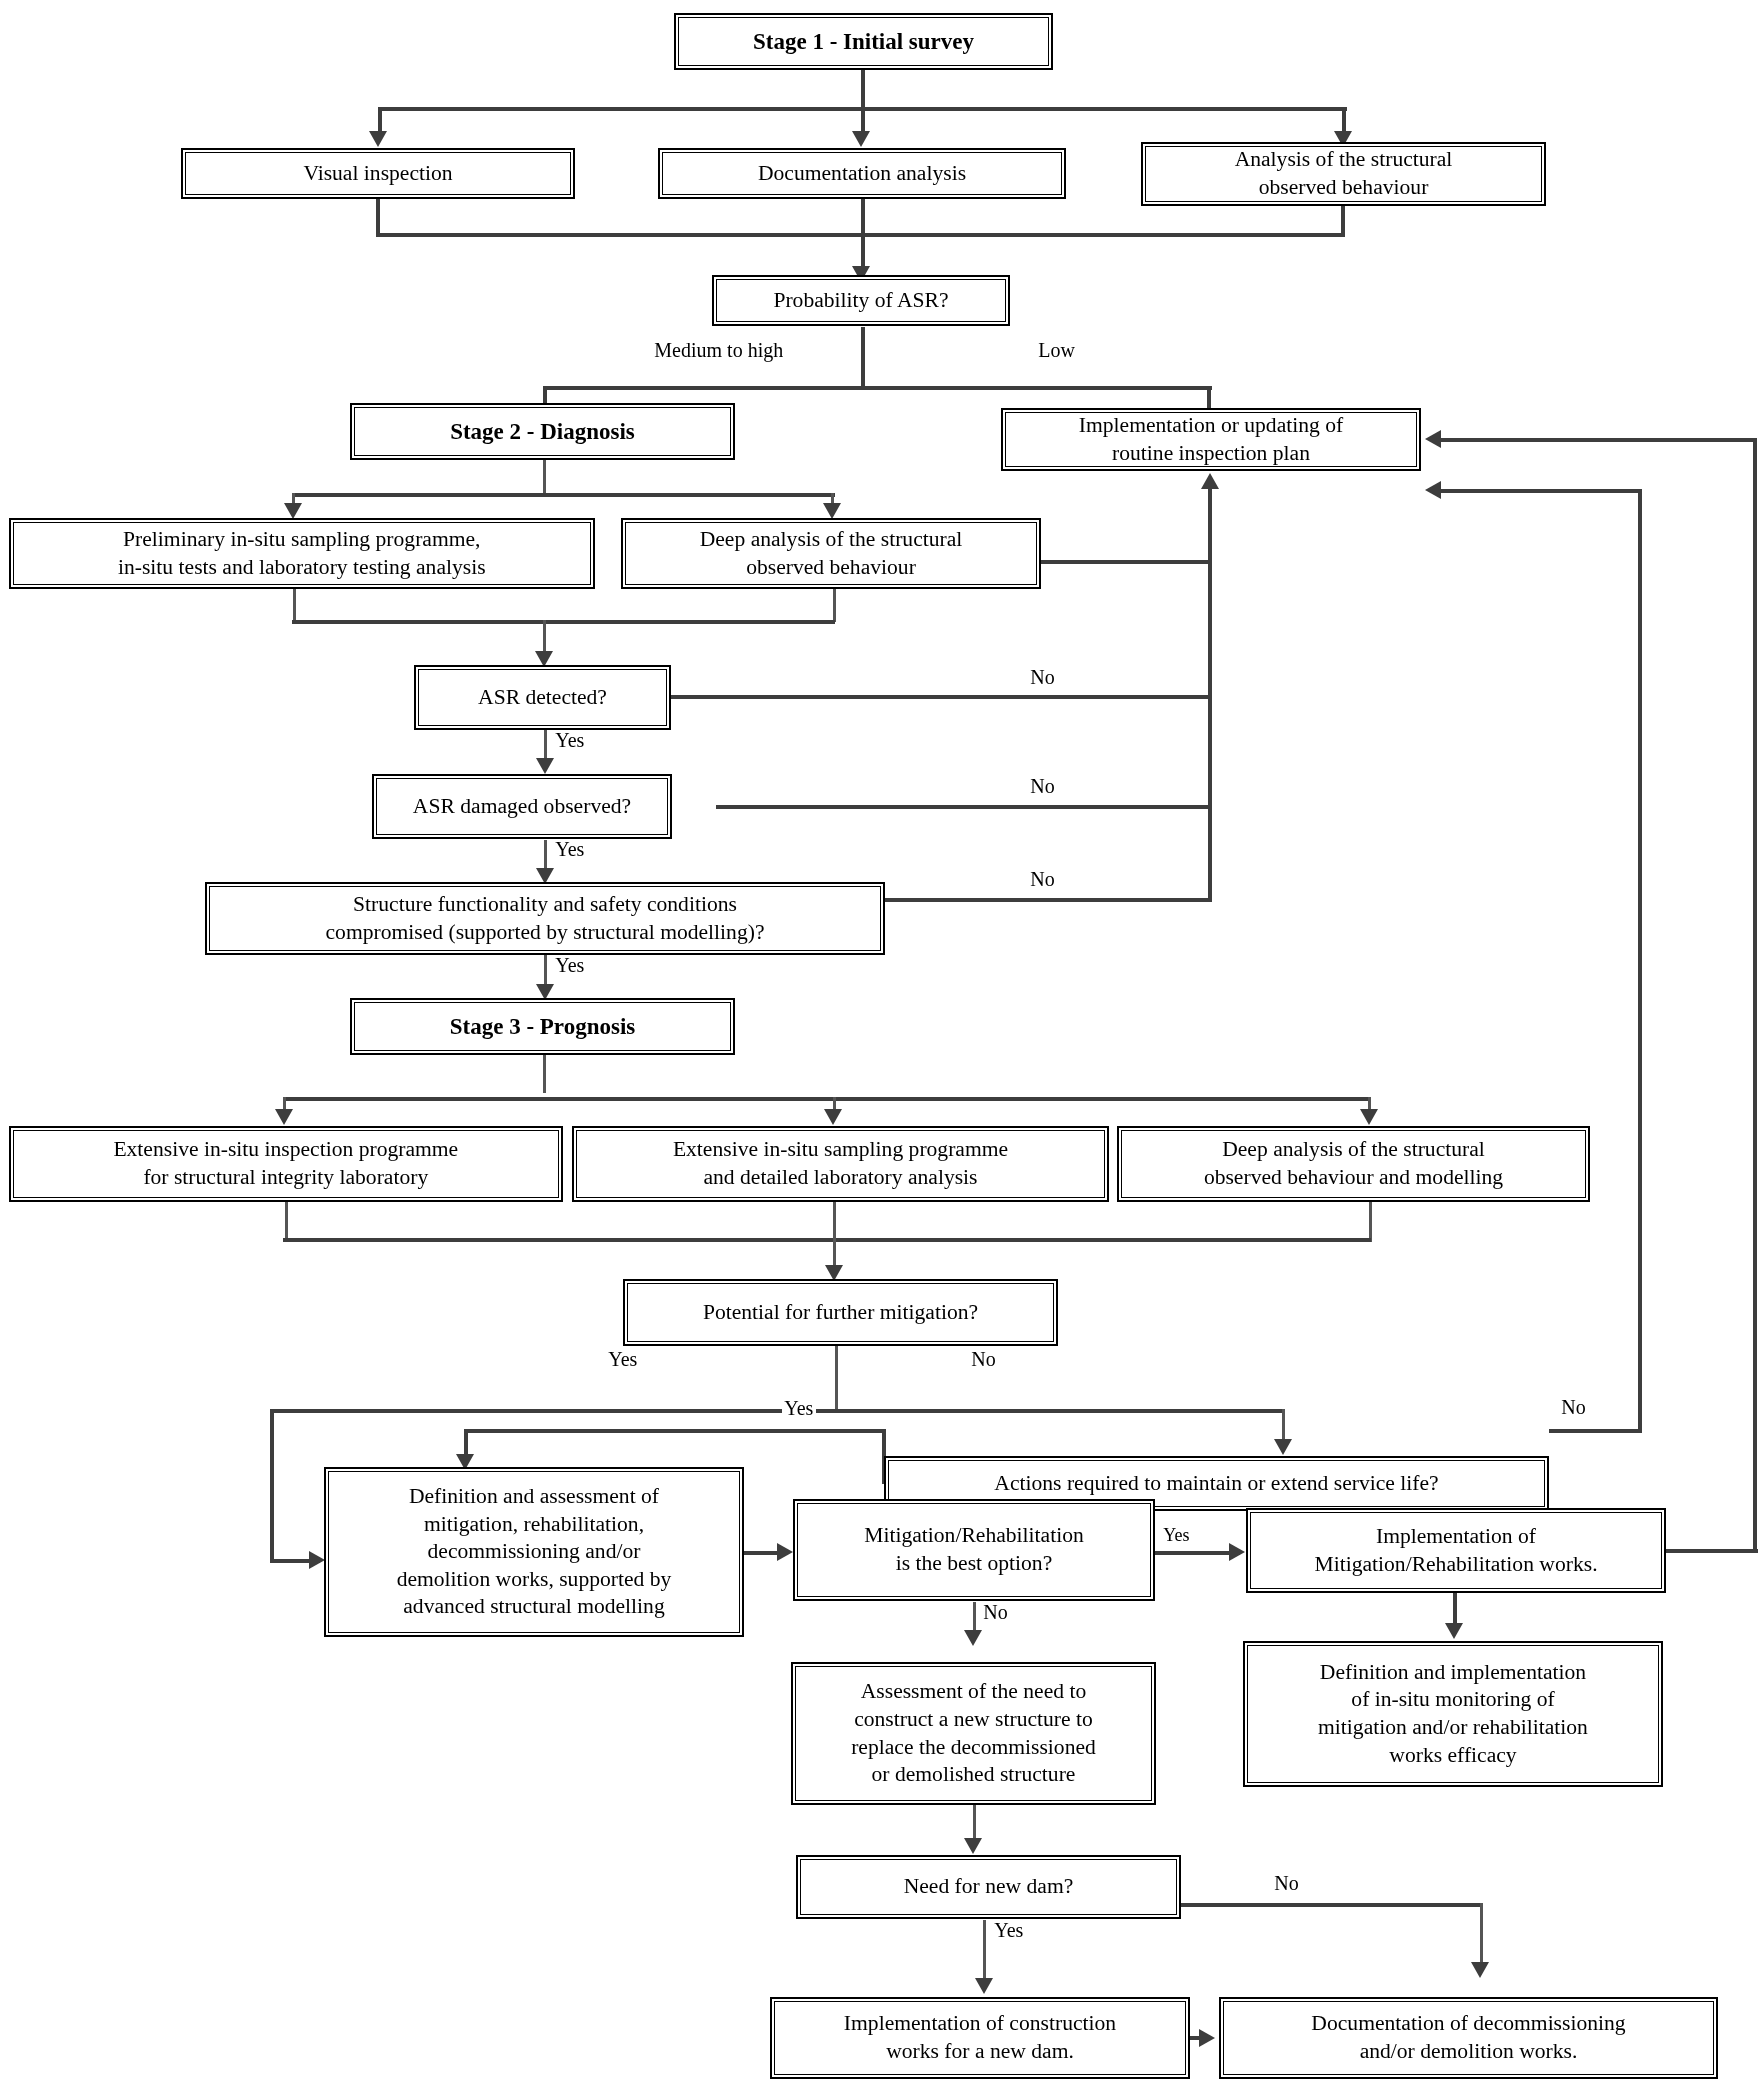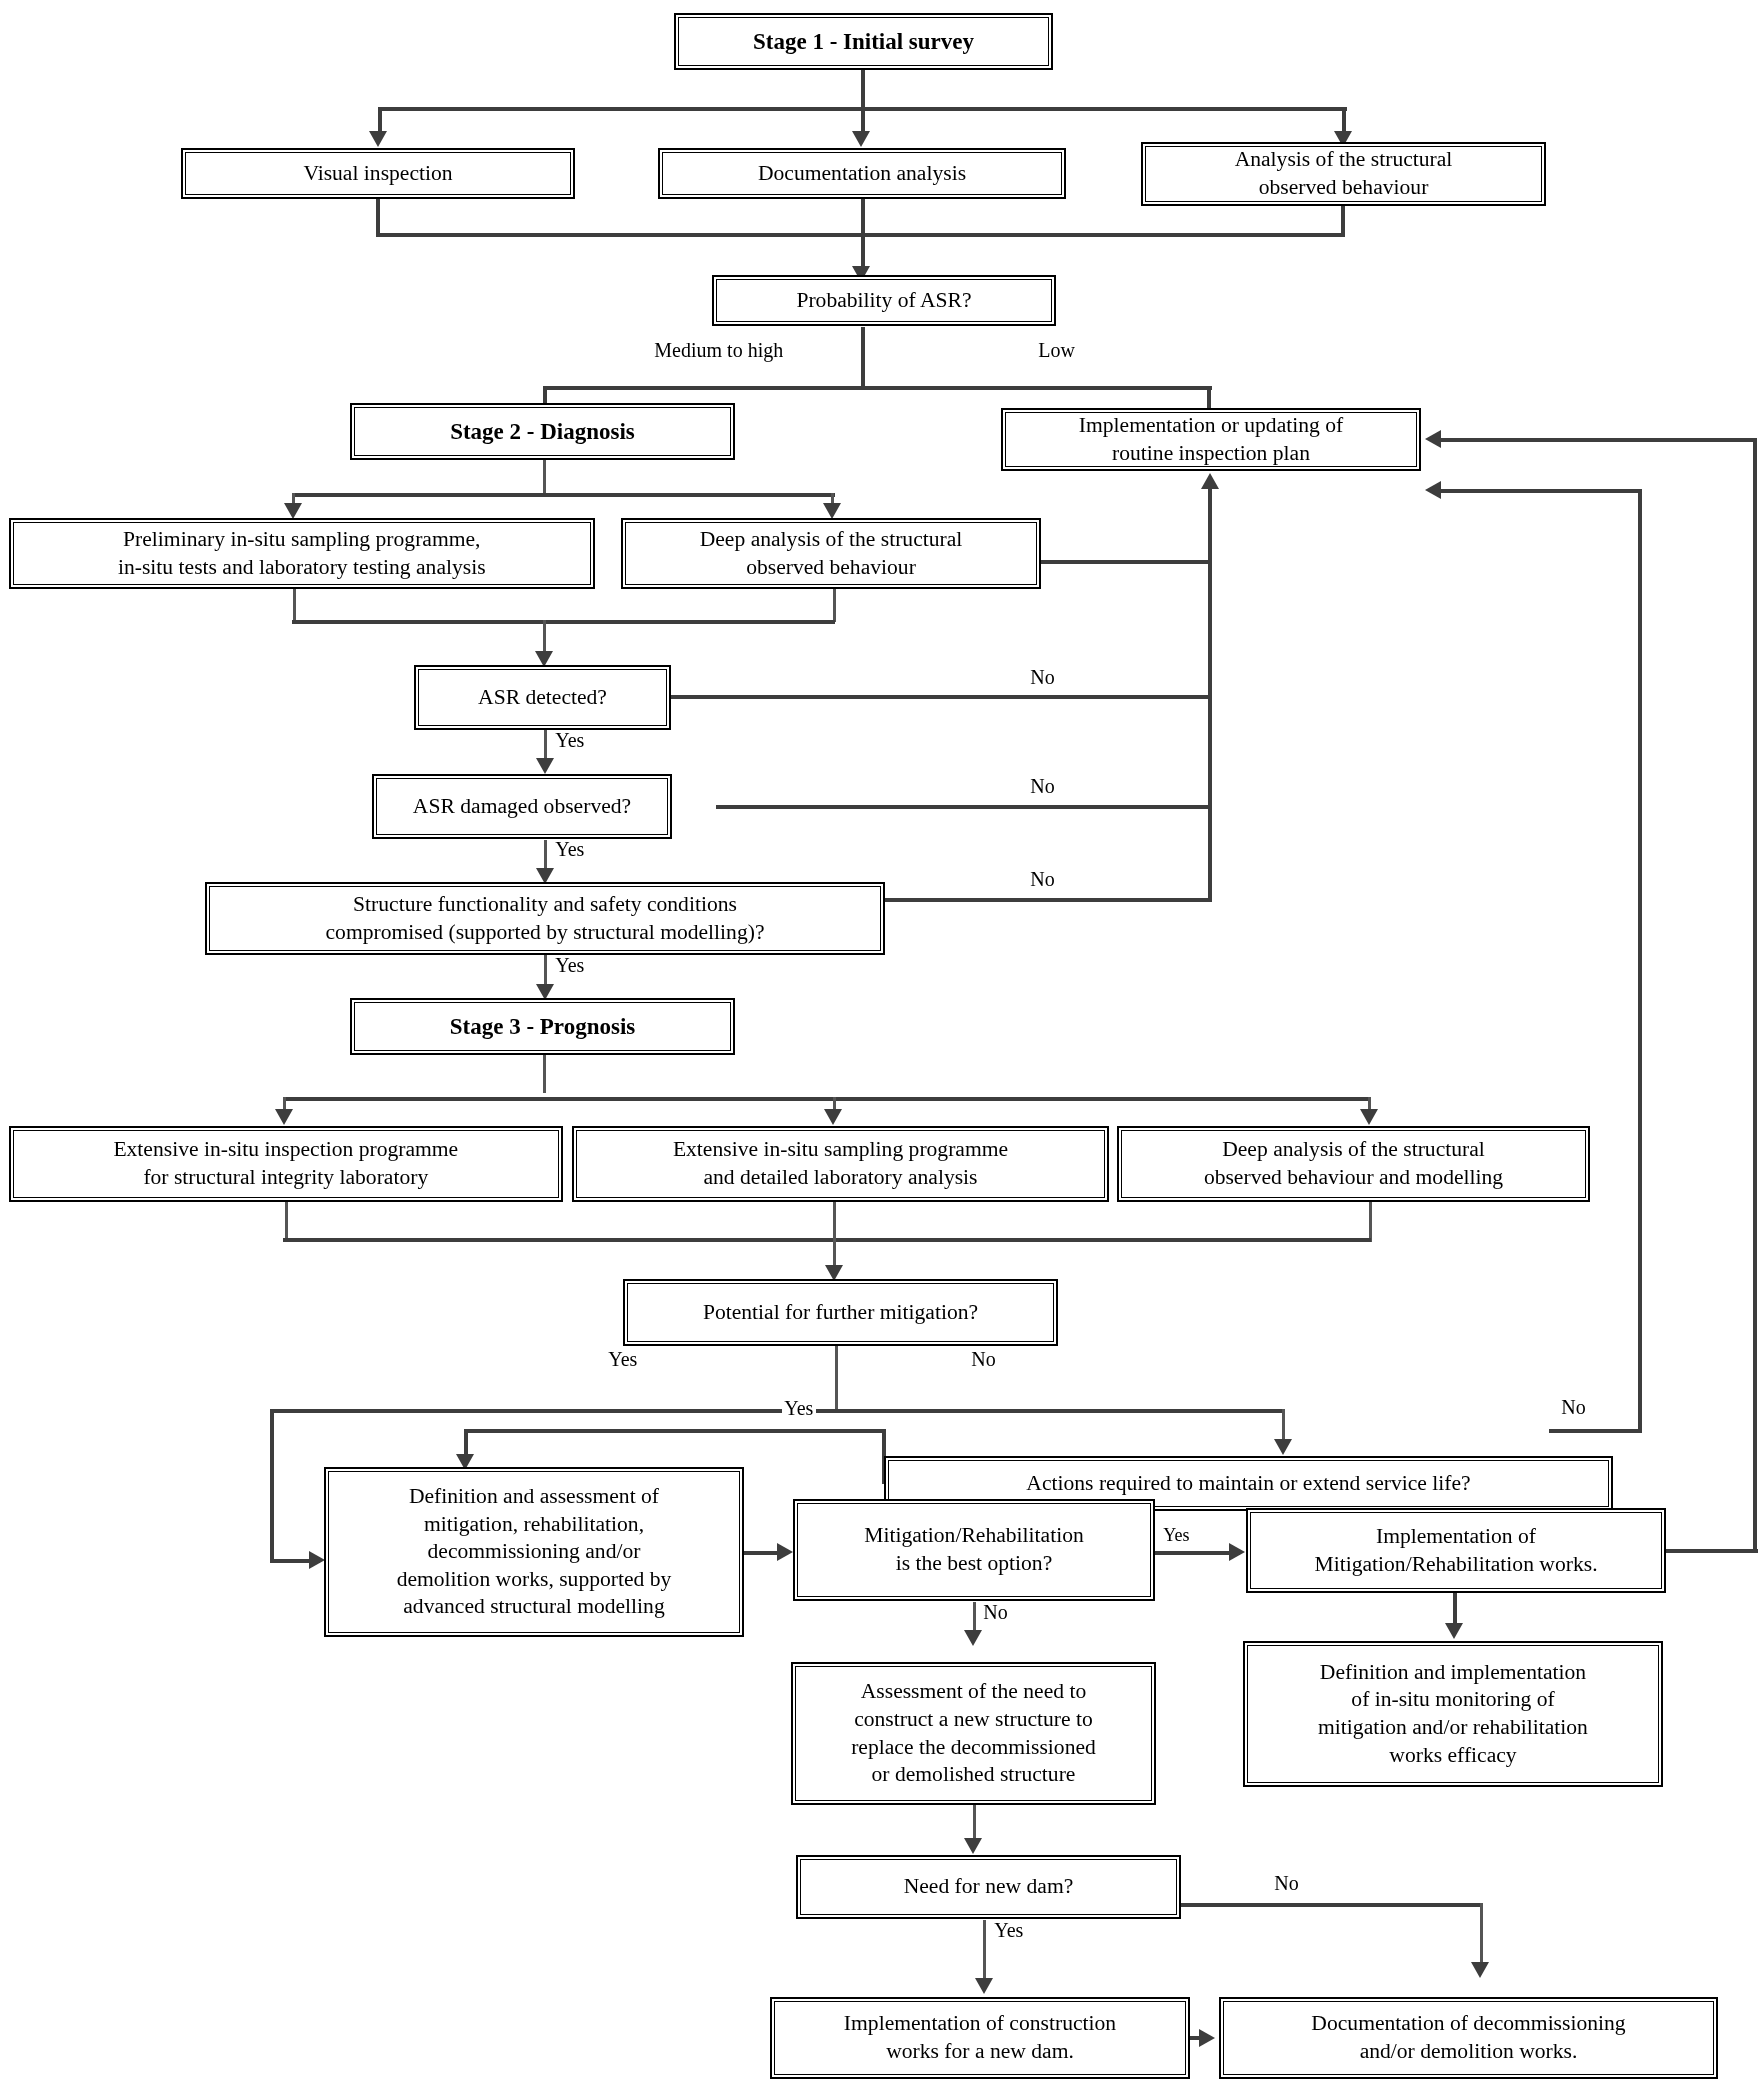--- a/index.html
+++ b/index.html
@@ -68,21 +68,21 @@
     <span class="txt">Analysis of the structural
 observed behaviour</span>
   </div>
 
   <div class="ln v" style="left:376px;top:199px;height:38px;"></div>
   <div class="ln v" style="left:1341px;top:206px;height:31px;"></div>
   <div class="ln h" style="left:376px;top:233px;width:969px;"></div>
   <div class="ln v" style="left:861px;top:199px;height:73px;"></div>
   <div class="arrow ad" style="left:852px;top:266px;"></div>
 
-  <div class="node" style="left:712px;top:275px;width:344px;height:51px;">
+  <div class="node" style="left:712px;top:275px;width:298px;height:51px;">
     <span class="inner"></span>
     <span class="txt">Probability of ASR?</span>
   </div>
 
   <div class="ln v" style="left:861px;top:327px;height:61px;"></div>
   <div class="ln h" style="left:543px;top:386px;width:669px;"></div>
   <div class="elbl" style="left:652px;top:340px;">Medium to high</div>
   <div class="elbl" style="left:1036px;top:340px;">Low</div>
 
   <div class="ln v" style="left:543px;top:386px;height:26px;"></div>
@@ -213,21 +213,21 @@
   <div class="elbl" style="left:606px;top:1349px;">Yes</div>
   <div class="elbl" style="left:969px;top:1349px;">No</div>
 
   <div class="ln v" style="left:270px;top:1409px;height:152px;"></div>
   <div class="ln h" style="left:270px;top:1559px;width:50px;"></div>
   <div class="arrow ar" style="left:309px;top:1551px;"></div>
 
   <div class="ln thin v" style="left:1282px;top:1409px;height:35px;"></div>
   <div class="arrow ad" style="left:1274px;top:1439px;"></div>
 
-  <div class="node" style="left:884px;top:1456px;width:729px;height:55px;">
+  <div class="node" style="left:884px;top:1456px;width:665px;height:55px;">
     <span class="inner"></span>
     <span class="txt">Actions required to maintain or extend service life?</span>
   </div>
 
   <div class="ln h" style="left:464px;top:1429px;width:421px;"></div>
   <div class="ln v" style="left:882px;top:1429px;height:55px;"></div>
   <div class="ln v" style="left:464px;top:1429px;height:30px;"></div>
   <div class="arrow ad" style="left:456px;top:1454px;"></div>
   <div class="elbl" style="left:782px;top:1398px;">Yes</div>
 

